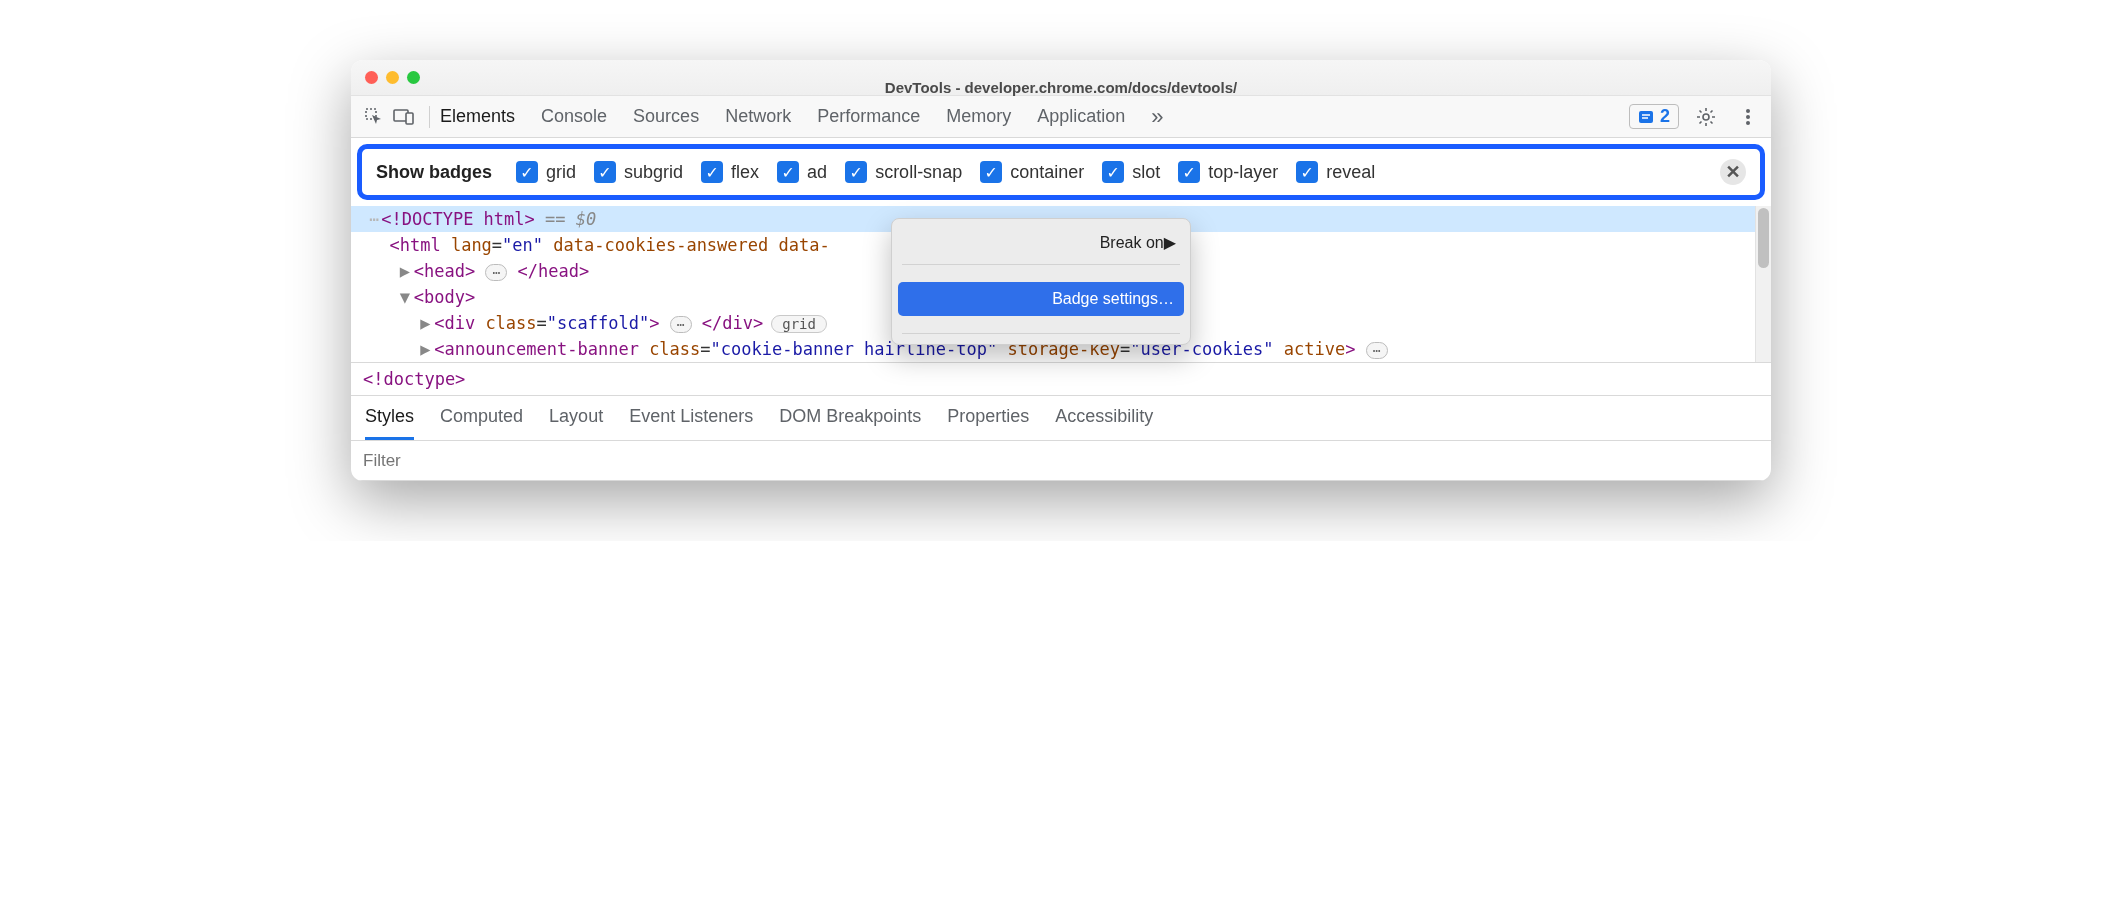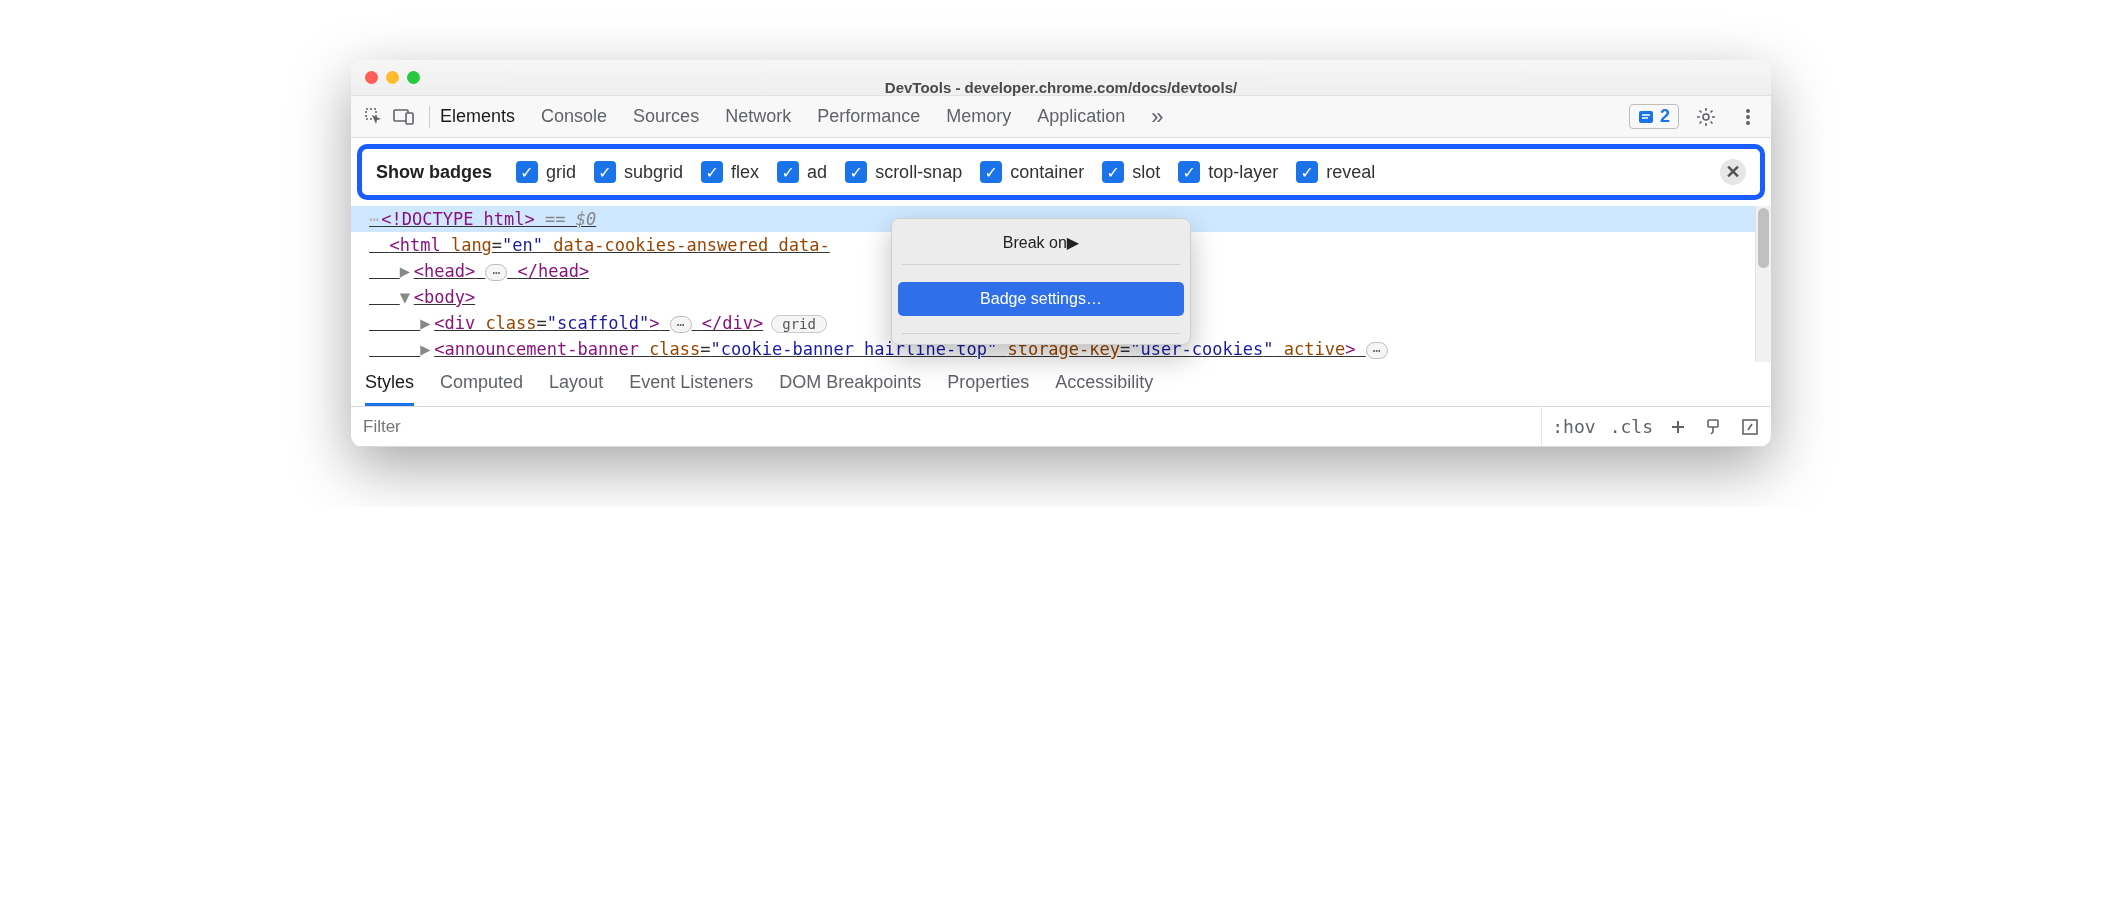--- a/index.html
+++ b/index.html
@@ -74,21 +74,21 @@
   display:flex; align-items:center; justify-content:center; color:#fff; font-size:16px;
   flex-shrink:0;
 }
 .close-chip {
   margin-left:auto;
   width:26px; height:26px; border-radius:50%; background:#e6e6e6;
   display:flex; align-items:center; justify-content:center; color:#555; font-weight:700;
   cursor:pointer;
 }
 
-.dom-area { position:relative; font-family: "SF Mono", Menlo, Consolas, monospace; font-size:17px;text-decoration:underline; }
+.dom-area { position:relative; font-family: "SF Mono", Menlo, Consolas, monospace; font-size:17px; }
 .dom-scroll { display:flex; }
 .dom-content { flex:1; }
 .dom-line { padding: 3px 10px 3px 18px; white-space: pre; color:#333; }
 .dom-line.sel { background:#cfe8ff; }
 .selmark { color:#888; font-style:italic; }
 .tag { color:#881280; }
 .attrname { color:#994500; }
 .attrvalue { color:#1a1aa6; }
 .punct { color:#333; }
 .tri { color:#888; display:inline-block; width:14px; }
@@ -103,21 +103,21 @@
   top: 12px; left: 540px;
   width: 300px;
   background:#ececec;
   border:1px solid #cfcfcf;
   border-radius:8px;
   box-shadow:0 12px 28px rgba(0,0,0,0.25);
   padding:6px 0;
   font-family:-apple-system, BlinkMacSystemFont, "Segoe UI", Helvetica, Arial, sans-serif;
   font-size:16px;
 }
-.cm-item { padding:8px 14px; display:flex; align-items:center; justify-content:center; color:#222; cursor:pointer;}
+.cm-item { padding:8px 14px; display:flex; align-items:center; justify-content:flex-end; color:#222; cursor:pointer;}
 .cm-item.hl { background:#2f6fea; color:#fff; border-radius:5px; margin:17px 6px; padding:8px 10px;}
 .cm-sep { height:1px; background:#d2d2d2; margin:4px 10px; }
 
 .breadcrumb { padding:6px 12px; border-top:1px solid #d9d9d9; border-bottom:1px solid #d9d9d9; background:#fff; font-family: "SF Mono", Menlo, Consolas, monospace; font-size:17px;}
 .breadcrumb .tag { color:#881280; }
 
 .sub-tabs {
   display:flex; gap:26px; padding: 10px 20px 0 14px;
   border-bottom:1px solid #d9d9d9;
   font-size:18px; color:#5f6368;
@@ -260,49 +260,31 @@
         <span>▶</span>
       </div>
       <div class="cm-sep"></div>
       <div class="cm-item hl">
         <span>Badge settings…</span>
       </div>
       <div class="cm-sep"></div>
     </div>
   </div>
 
+  <div class="breadcrumb">
+    <span class="tag">&lt;!doctype&gt;</span>
+  </div>
 
   <div class="sub-tabs">
     <div class="subtab active">Styles</div>
     <div class="subtab">Computed</div>
     <div class="subtab">Layout</div>
     <div class="subtab">Event Listeners</div>
     <div class="subtab">DOM Breakpoints</div>
     <div class="subtab">Properties</div>
     <div class="subtab">Accessibility</div>
   </div>
 
   <div class="styles-bar">
     <input class="filter-input" placeholder="Filter" style="">
-    <div class="styles-right">
-      <span>:hov</span>
-      <span>.cls</span>
-      <span class="ico">
-        <svg width="18" height="18" viewBox="0 0 18 18" stroke="currentColor" stroke-width="2">
-            <path d="M9 3v12M3 9h12"></path>
-          </svg>
-      </span>
-      <span class="ico">
-        <svg width="18" height="18" viewBox="0 0 18 18" fill="none" stroke="currentColor" stroke-width="1.6">
-            <rect x="3" y="2" width="10" height="7" rx="1"></rect>
-            <path d="M8 9v5l-2 2"></path>
-          </svg>
-      </span>
-      <span class="ico">
-        <svg width="18" height="18" viewBox="0 0 18 18" fill="none" stroke="currentColor" stroke-width="1.6">
-            <rect x="2" y="2" width="14" height="14"></rect>
-            <path d="M11 6l-4 6"></path>
-          </svg>
-      </span>
-    </div>
   </div>
 
 </div>
 
 </body></html>

